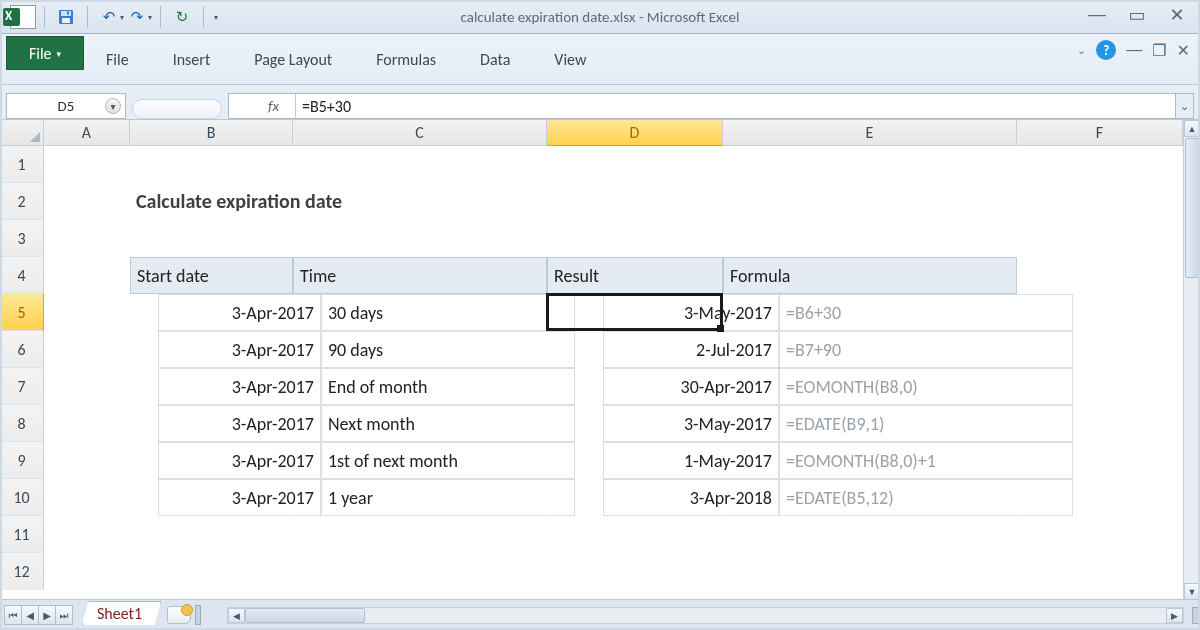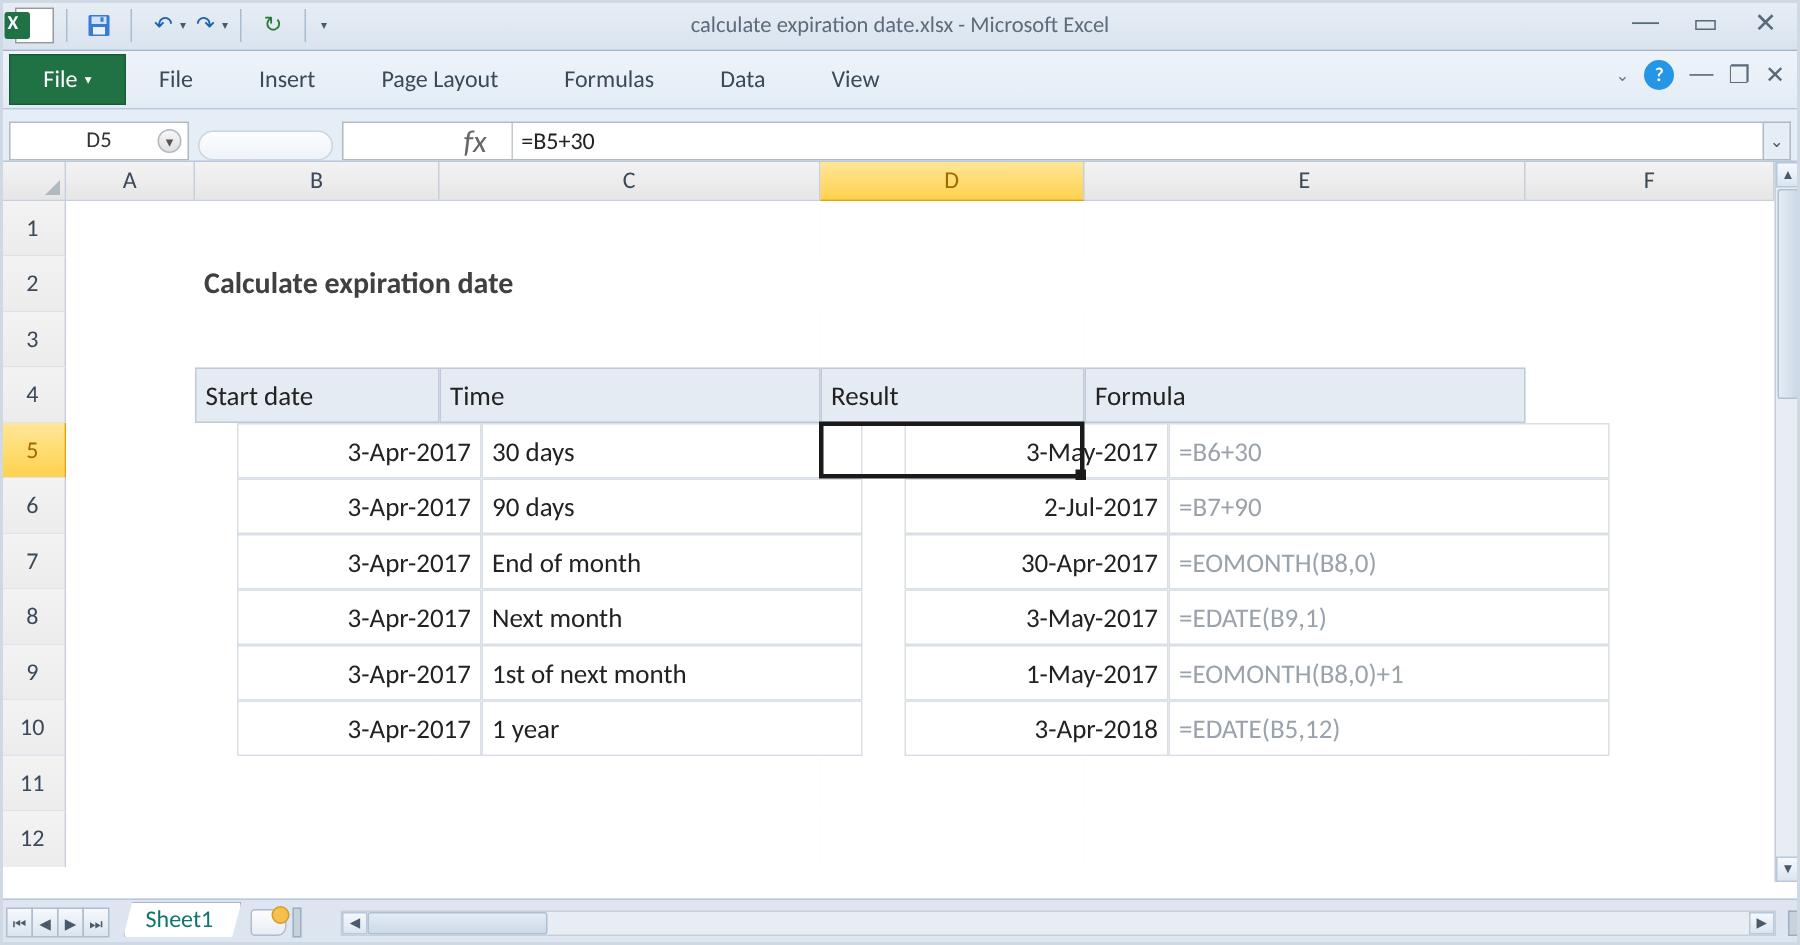--- a/index.html
+++ b/index.html
@@ -28,21 +28,21 @@
   .save-icon svg { width: 16px; height: 16px; }
   .undo-icon, .redo-icon { color: #1e63b0; font-size: 15px; }
   .undo-icon { transform: scaleX(1); }
   .dd-caret { font-size: 8px; color: #4a5a6a; margin-left: -2px; }
   .title-text { position: absolute; left: 50%; transform: translateX(-50%); font-size: 15px; color: #5d6b7a; }
   .win-btns { position: absolute; right: 12px; top: 4px; display: flex; gap: 18px; color: #5a6a7b; font-size: 18px; }
   .win-btn { cursor: pointer; width: 22px; text-align: center; font-family: Arial; }
 
   
   .ribbon {
-    height: 39px;
+    height: 51px;
     background: linear-gradient(to bottom, #eef3f9 0%, #e3ecf6 100%);
     border-bottom: 1px solid #b6c8dc;
     display: flex;
     align-items: stretch;
     position: relative;
   }
   .file-tab {
     background: #207245;
     color: #fff;
     width: 78px;
@@ -81,21 +81,21 @@
   .namebox {
     width: 120px; height: 26px;
     background: #fff; border: 1px solid #b0b8c0;
     display: flex; align-items: center; justify-content: center;
     font-size: 15px; color: #333; position: relative;
     margin-right: 6px;
   }
   .namebox .nbcaret { position: absolute; right: 4px; font-size: 10px; color: #555; background: linear-gradient(to bottom,#f6f6f6,#e0e0e0); width:16px; height:16px; border:1px solid #b0b8c0; border-radius:50%; display:flex; align-items:center; justify-content:center; }
   .fx-wrap { display:flex; align-items:center; height:26px; background:#fff; border:1px solid #b0b8c0; flex:1; }
   .fx-sep { width:1px; height:24px; background:#c0c8d0; margin: 0 6px; }
-  .fx-label { font-style: italic; font-size: 21px; color: #666; padding: 0 10px 0 80px; }
+  .fx-label { font-style: italic; font-size: 15px; color: #666; padding: 0 10px 0 39px; }
   .fx-input { flex:1; font-size: 16px; color:#222; font-family: Calibri, Arial; }
   .fbar-expand { width:18px; height:26px; border:1px solid #b0b8c0; border-left:none; background:#e5edf6; display:flex; align-items:center; justify-content:center; font-size:11px; color:#555; cursor:pointer;}
   .fbar-oval { width:90px; height:20px; border:1px solid #ccd4de; border-radius:10px; background:linear-gradient(to bottom,#fdfdfe,#eef3f8); margin-right: 6px; }
 
   
   .grid-area { position: relative; height: 480px; background: #fff; }
   .selectall { position:absolute; left:0; top:0; width:44px; height:26px; background: linear-gradient(to bottom,#f3f3f3,#e6e6e6); border-right:1px solid #c6cfda; border-bottom:1px solid #c6cfda;}
   .selectall::after { content:""; position:absolute; right:3px; bottom:3px; width:0; height:0; border-left:10px solid transparent; border-bottom:10px solid #b0b8c0;}
   .col-headers { position:absolute; left:44px; top:0; right:17px; height:26px; display:flex; background: linear-gradient(to bottom,#f3f3f3,#e6e6e6); border-bottom:1px solid #c6cfda;}
   .ch { border-right:1px solid #c6cfda; display:flex; align-items:center; justify-content:center; font-size:16px; color:#3a4a5a; cursor:pointer;}
@@ -126,21 +126,21 @@
   
   .sheetbar {
     position:absolute; left:0; right:0; bottom:0; height:31px;
     background:#dde6f0; border-top:1px solid #b6c8dc;
     display:flex; align-items:center;
   }
   .navarr { display:flex; margin-left:4px; }
   .navarr div { width:18px; height:20px; border:1px solid #b0bdcc; background:linear-gradient(to bottom,#f6f9fd,#dbe4ef); display:flex; align-items:center; justify-content:center; font-size:10px; color:#4a5a6a; cursor:pointer; margin-right:-1px;}
   .sheet-tab {
     margin-left:10px; padding: 2px 18px 2px 14px; background:#fff; border:1px solid #aab8c8;
-    border-bottom: none; font-size:16px; color:#0f766e; position:relative;
+    border-bottom: none; font-size:16px; color:#7f1d1d; position:relative;
     border-radius: 0 0 3px 3px; transform: translateY(-2px);
     cursor:pointer;
     clip-path: polygon(8% 0, 100% 0, 92% 100%, 0 100%);
   }
   .newsheet { width:24px; height:18px; margin-left:6px; background:linear-gradient(to bottom,#fdfdfe,#e8edf3); border:1px solid #b0bdcc; border-radius:3px 3px 6px 3px; position:relative; cursor:pointer;}
   .newsheet::after{ content:""; position:absolute; right:-3px; top:-3px; width:10px; height:10px; border-radius:50%; background:#f6c04e; border:1px solid #d69b1f;}
   .hscroll { flex:1; margin:0 8px 0 26px; height:17px; background:#e8edf3; border:1px solid #c6cfda; position:relative; display:flex;}
   .hscroll .lft,.hscroll .rgt{ width:17px; background:linear-gradient(to bottom,#f6f9fd,#dbe4ef); border:1px solid #b6c8dc; display:flex; align-items:center; justify-content:center; font-size:9px; color:#4a5a6a; cursor:pointer;}
   .hscroll .track { flex:1; position:relative;}
   .hscroll .thumb { position:absolute; left:0; top:0; bottom:0; width:120px; background:linear-gradient(to bottom,#e4ecf5,#cdd9e7); border:1px solid #aebfd2; border-radius:2px; cursor:pointer;}

